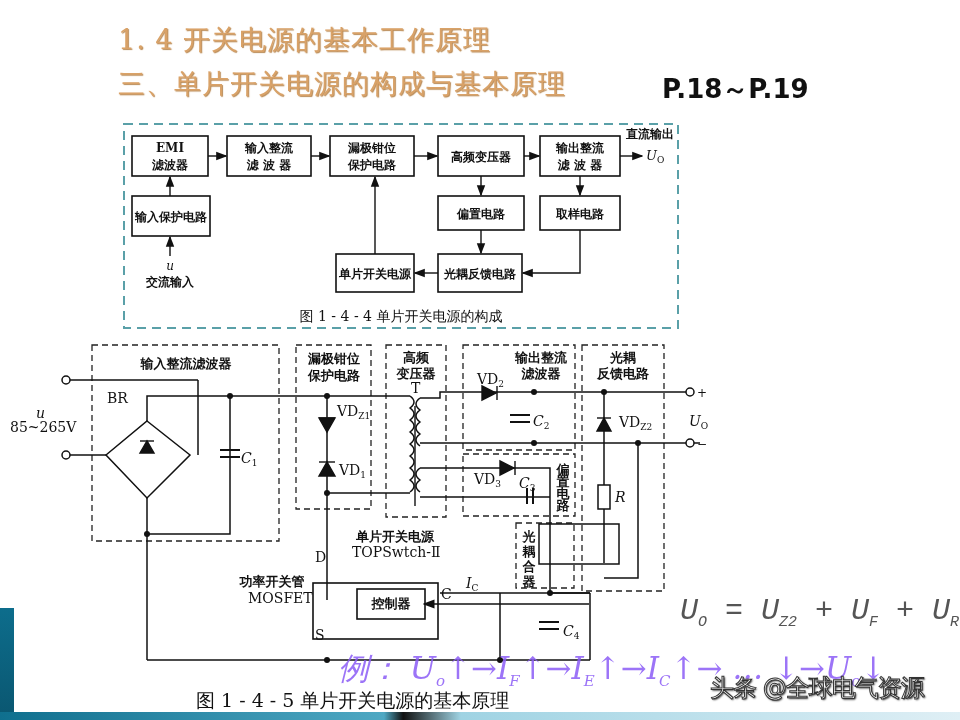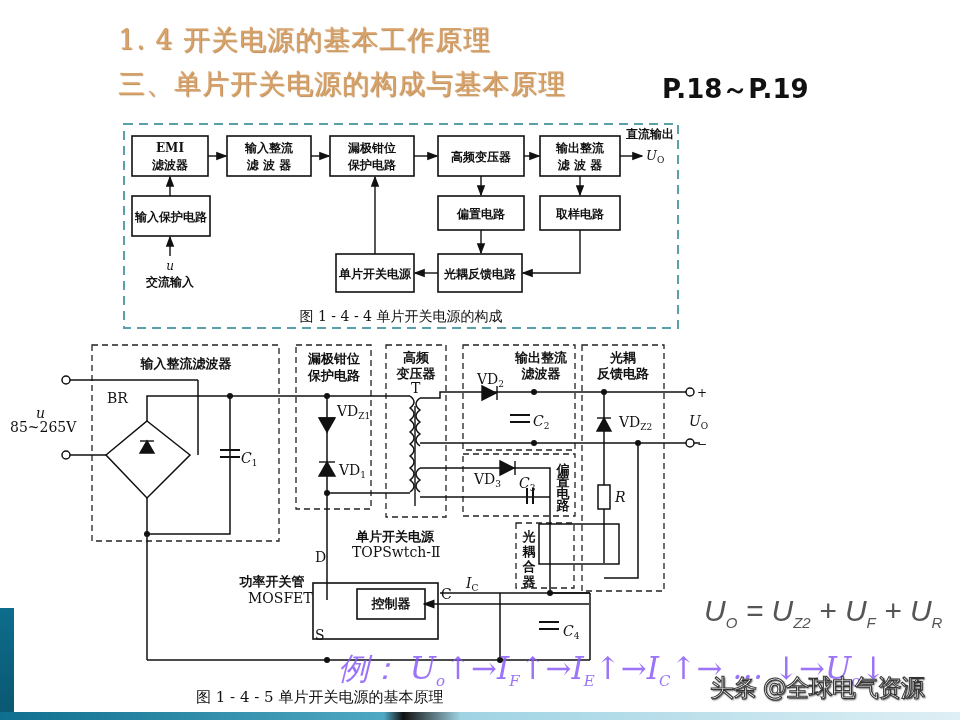--- a/index.html
+++ b/index.html
@@ -5,26 +5,26 @@
   html,body{margin:0;padding:0;}
   body{width:960px;height:720px;position:relative;overflow:hidden;background:#ffffff;font-family:"DejaVu Serif","Liberation Serif",serif;}
   .abs{position:absolute;}
   .title1,.title2{position:absolute;left:118px;color:#d9a268;font-family:"DejaVu Serif","Liberation Serif",serif;font-size:27px;letter-spacing:1px;text-shadow:1px 1px 1px #b98a55;text-align:right;}
   .title1{top:22px;}
   .title2{top:66px;}
   .pageref{position:absolute;left:662px;top:72px;font-family:"DejaVu Sans","Liberation Sans",sans-serif;font-weight:bold;font-size:26px;color:#111;}
   .left-band{position:absolute;left:0;top:608px;width:14px;height:112px;background:linear-gradient(180deg,#0d6d8c,#0a5670);}
   .bottom-band{position:absolute;left:0;top:712px;width:960px;height:8px;background:linear-gradient(90deg,#0f6f8e 0%,#4fa8c3 40%,#111 42%,#9fd3e3 48%,#dfeff5 100%);}
   svg text{font-family:"DejaVu Serif","Liberation Serif",serif;}
-  .formula{position:absolute;left:680px;top:594px;font-family:Liberation Sans, sans-serif;font-style:italic;font-size:30px;color:#555;margin-left:24px;}
+  .formula{position:absolute;left:680px;top:594px;font-family:Liberation Mono, monospace;font-style:italic;font-size:30px;color:#555;}
   .formula sub{font-size:15px;}
   .example{position:absolute;left:338px;top:648px;font-family:"DejaVu Serif","Liberation Serif",serif;font-style:italic;font-size:31px;color:#8b5cf6;opacity:0.85;white-space:nowrap;}
   .example sub{font-size:15px;}
   .watermark{position:absolute;left:710px;top:672px;font-family:"DejaVu Sans","Liberation Sans",sans-serif;font-size:24px;color:#fff;-webkit-text-stroke:1px #333;text-shadow:1px 1px 2px #000;letter-spacing:-1px;}
-  .caption2{position:absolute;left:196px;top:688px;font-size:15px;color:#111;font-family:"DejaVu Serif","Liberation Serif",serif;}
+  .caption2{position:absolute;left:196px;top:688px;font-size:19px;color:#111;font-family:"DejaVu Serif","Liberation Serif",serif;}
 </style>
 </head>
 <body>
 
 <div class="title1">1. 4 开关电源的基本工作原理</div>
 <div class="title2">三、单片开关电源的构成与基本原理</div>
 <div class="pageref">P.18～P.19</div>
 
 <svg class="abs" style="left:120px;top:120px;" width="562" height="212" viewBox="0 0 562 212">
   <defs>

